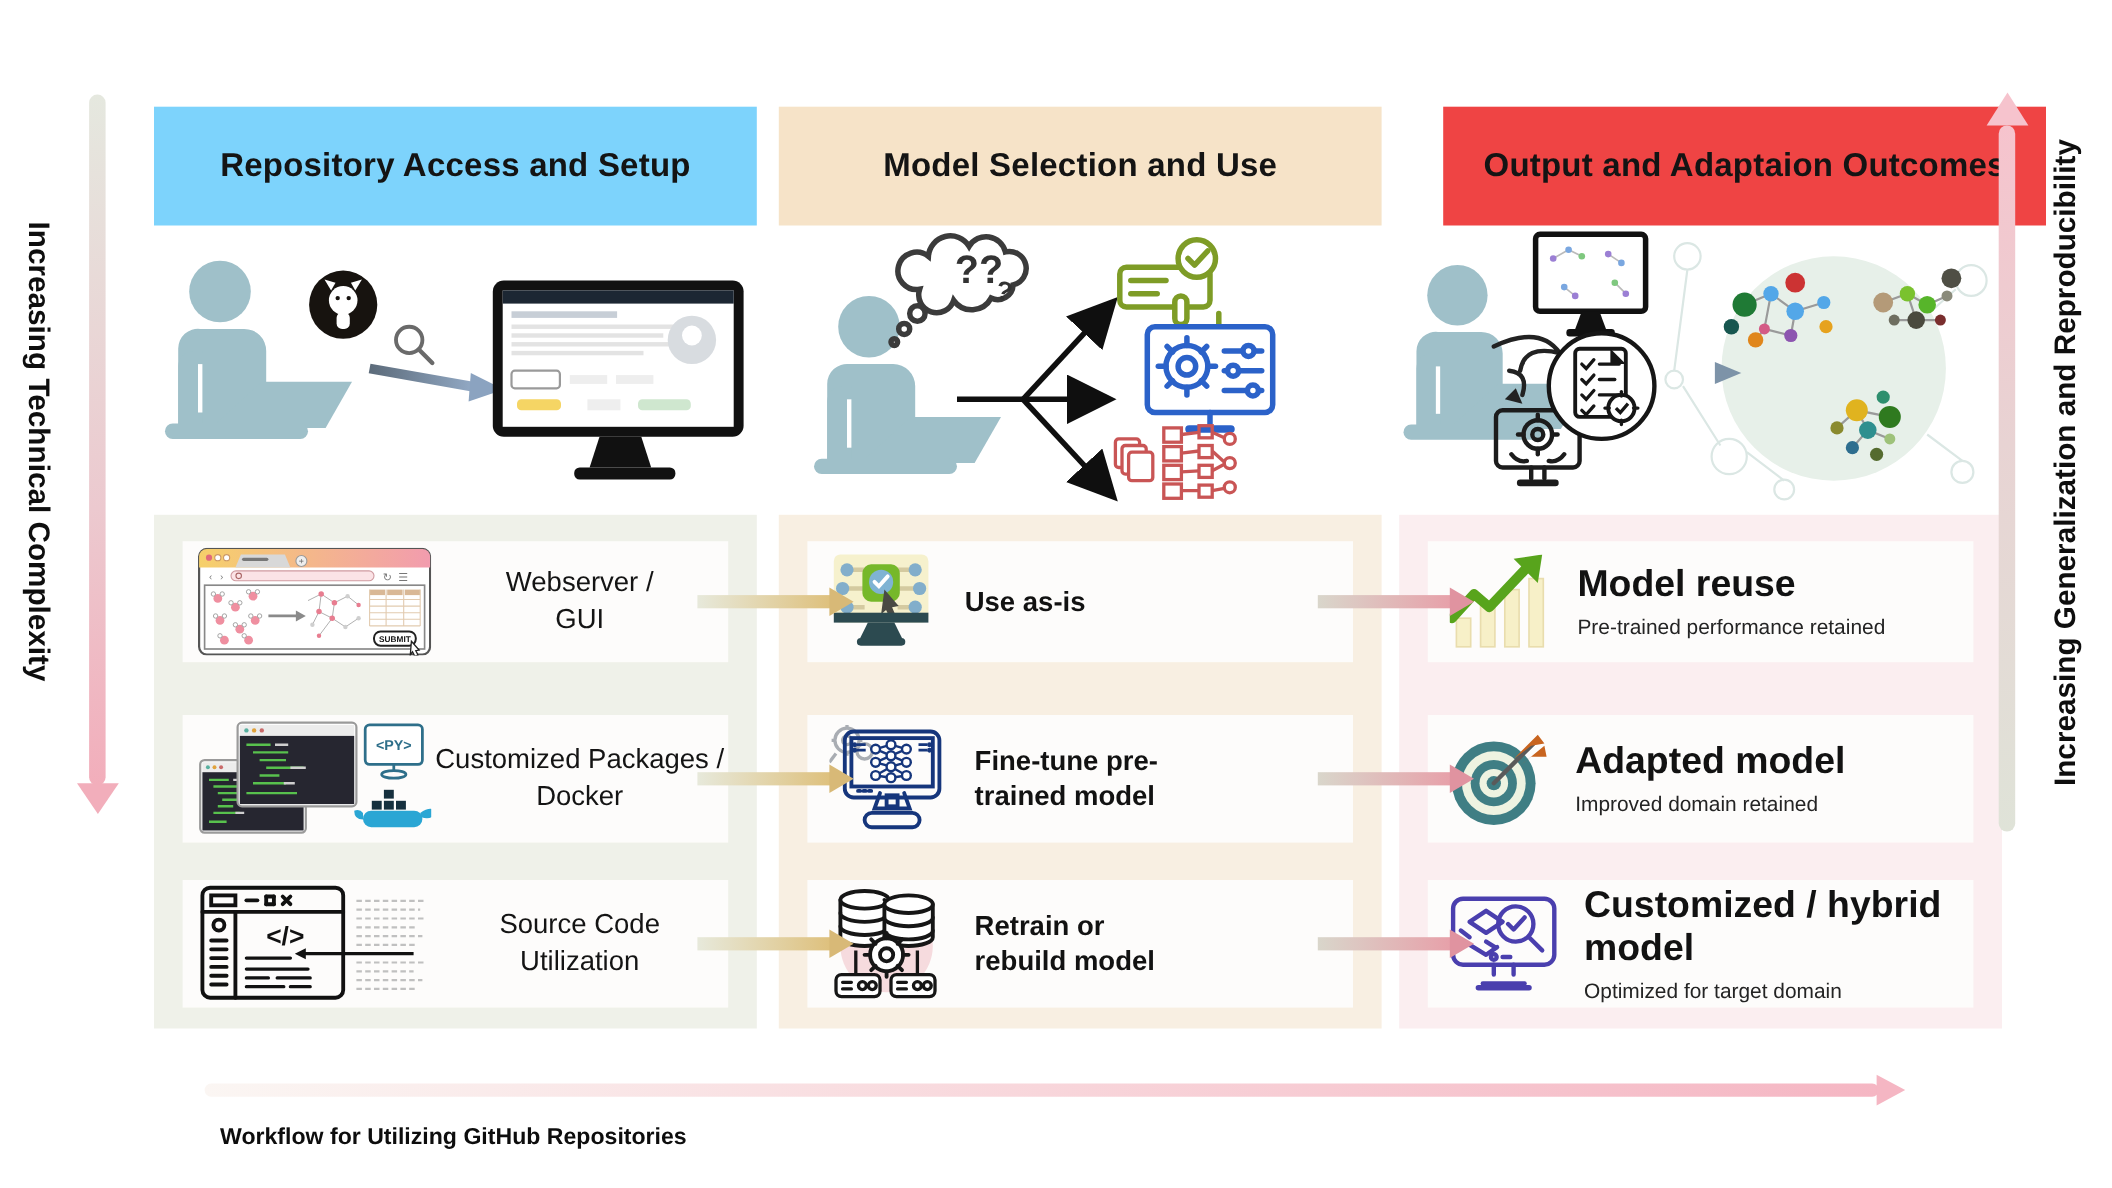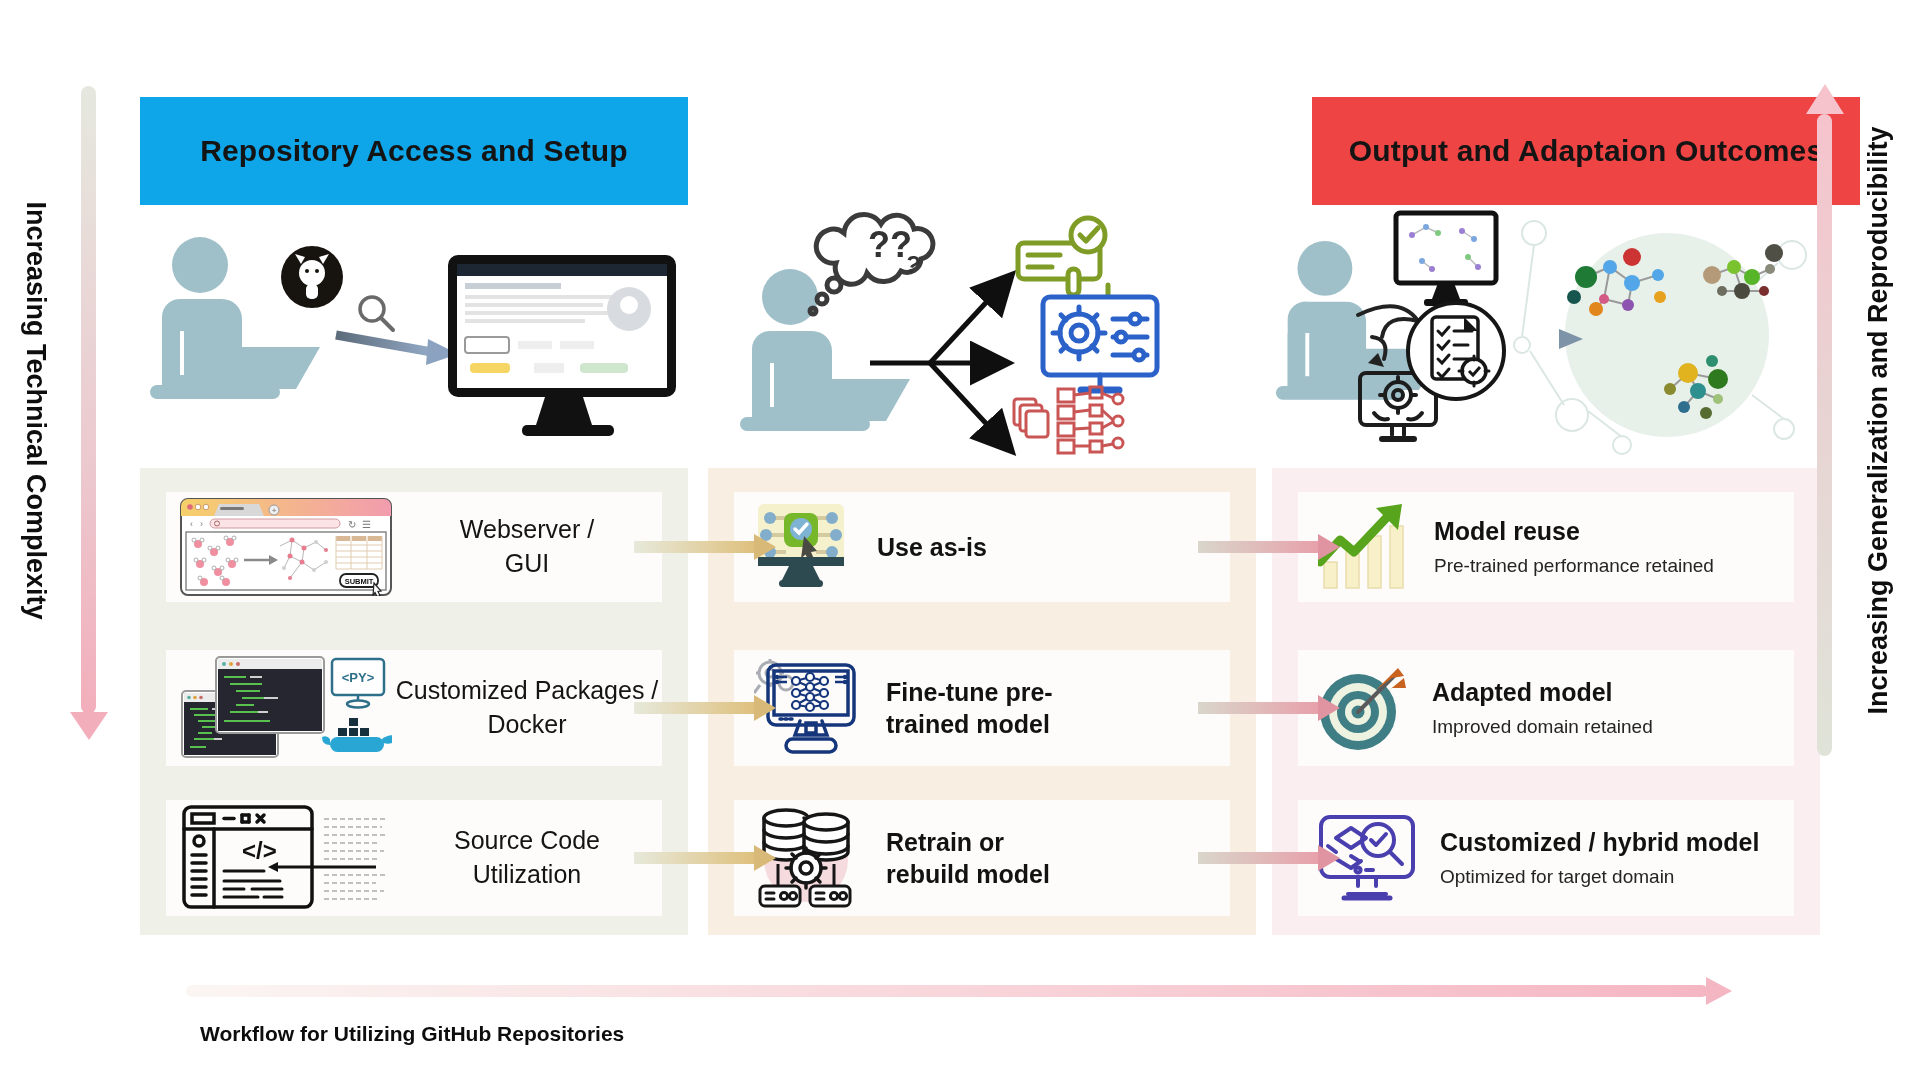--- a/index.html
+++ b/index.html
@@ -3,41 +3,41 @@
 <meta charset="utf-8">
 <style>
   html,body{margin:0;padding:0;background:#ffffff;}
   .canvas{position:relative;width:1920px;height:1080px;background:#ffffff;overflow:hidden;
           font-family:"Liberation Sans", sans-serif;color:#111;}
   .pre{white-space:pre-line;}
 
   
   .hdr{position:absolute;top:97px;width:548px;height:108px;display:flex;align-items:center;
        justify-content:center;font-size:30px;font-weight:600;letter-spacing:.2px;color:#141414;}
-  .hdr1{left:140px;background:#0ea5e9;}
+  .hdr1{left:140px;background:#7dd3fc;}
   .hdr2{left:708px;background:#f6e3c8;}
   .hdr3{left:1312px;background:#ef4444;}
 
   
   .illus{position:absolute;top:205px;width:548px;height:258px;}
   .il1{left:140px;} .il2{left:708px;} .il3{left:1272px;}
 
   
   .panel{position:absolute;top:468px;width:548px;height:467px;}
   .p1{left:140px;background:#eff1e9;}
   .p2{left:708px;background:#f8efe2;}
   .p3{left:1272px;background:#fbeef0;}
   .card{position:absolute;left:26px;width:496px;background:#fdfcfb;display:flex;align-items:center;}
   .cA{top:24px;height:110px;}
   .cB{top:182px;height:116px;}
   .cC{top:332px;height:116px;}
   .c1lab{flex:1;text-align:center;font-size:25px;line-height:1.35;color:#141414;}
   .c2lab{font-size:25px;line-height:1.3;font-weight:700;color:#121212;margin-left:28px;}
   .c3txt{margin-left:24px;}
-  .c3title{font-size:25px;font-weight:700;color:#121212;margin-bottom:9px;}
+  .c3title{font-size:34px;font-weight:700;color:#121212;margin-bottom:9px;}
   .c3sub{font-size:19px;color:#242424;}
   .icoBox{margin-left:20px;flex:0 0 auto;display:flex;align-items:center;justify-content:center;}
   .c1art{margin-left:14px;flex:0 0 auto;}
 
   
   .harrow{position:absolute;width:142px;height:26px;}
   .harrow .shaft{position:absolute;left:0;right:20px;top:7px;height:12px;}
   .harrow .head{position:absolute;right:0;top:0;width:0;height:0;
                 border-top:13px solid transparent;border-bottom:13px solid transparent;}
   .gold .shaft{background:linear-gradient(90deg,#e7e9db,#dec07c);}
@@ -96,20 +96,21 @@
         <stop offset="0" stop-color="#f6d06a"></stop>
           <stop offset="1" stop-color="#f29cae"></stop>
       </linearGradient>
       <marker id="mB" markerWidth="9" markerHeight="9" refX="6" refY="4.5" orient="auto">
         <path d="M0 0 L9 4.5 L0 9 z" fill="#0f0f0f"></path>
       </marker>
     </defs>
   </svg>
 
   <div class="hdr hdr1">Repository Access and Setup</div>
+  <div class="hdr hdr2">Model Selection and Use</div>
   <div class="hdr hdr3">Output and Adaptaion Outcomes</div>
 
   <div class="illus il1">
     <svg viewBox="0 0 548 252" width="548" height="252">
       <use href="#psn" fill="#9fc0c9" transform="translate(6,30)"></use>
       <g transform="translate(172,72)">
         <circle cx="0" cy="0" r="31" fill="#17130f"></circle>
         <circle cx="0" cy="-4" r="13" fill="#fff"></circle>
         <path d="M-11 -13 l-6 -10 10 3 z" fill="#fff"></path>
         <path d="M11 -13 l6 -10 -10 3 z" fill="#fff"></path>

